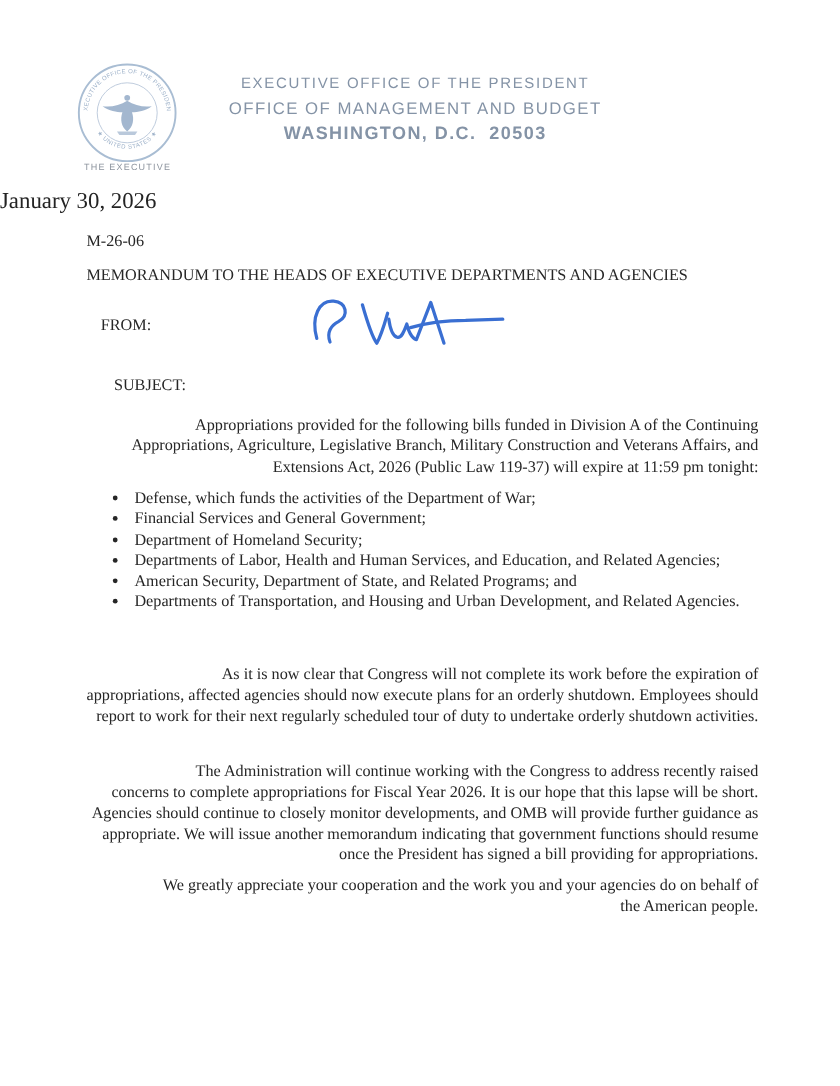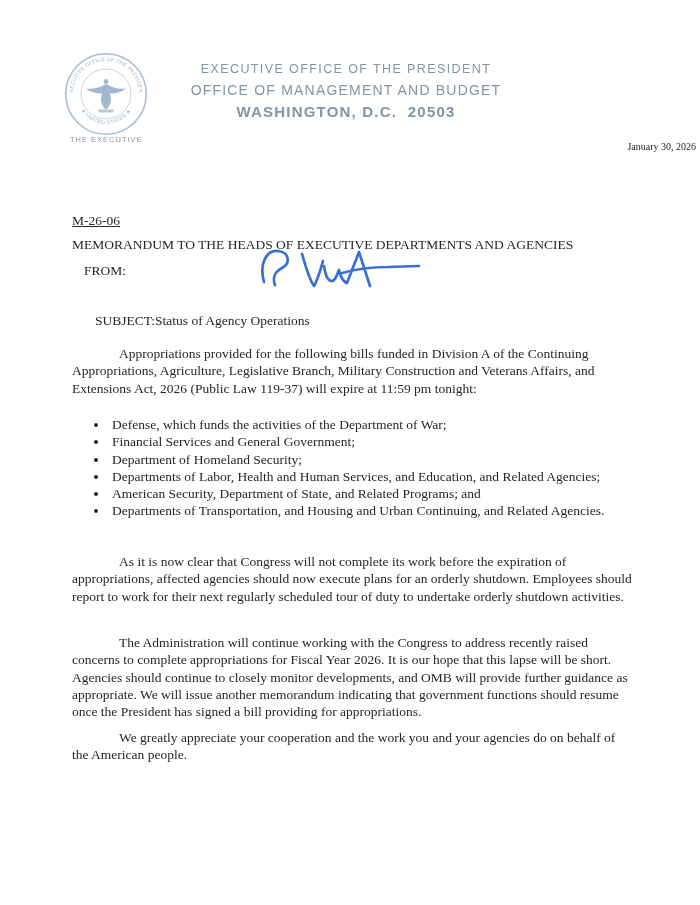--- a/index.html
+++ b/index.html
@@ -20,39 +20,39 @@
   }
   .lh-center{
     position:absolute;left:0;top:62px;width:692px;text-align:center;
     font-family:"Liberation Sans", sans-serif;color:#8493a6;
   }
   .lh-line1{font-size:12.5px;letter-spacing:1.4px;margin-bottom:6px;}
   .lh-line2{font-size:14px;letter-spacing:1.2px;margin-bottom:5px;}
   .lh-line3{font-size:15px;letter-spacing:1.2px;font-weight:bold;}
   
   .date{
-    position:absolute;left:0;top:141px;width:696px;text-align:right;
-    font-size:10px;color:#232323;
+    position:absolute;left:0;top:157px;width:696px;text-align:left;
+    font-size:19px;color:#232323;
   }
   .abs{position:absolute;left:72px;width:560px;font-size:13.5px;line-height:17.3px;}
-  .memo-number{top:212px;text-decoration:underline;}
-  .memo-heading{top:236px;}
+  .memo-number{top:192px;}
+  .memo-heading{top:220px;}
   .from-block{top:262px;display:flex;margin-left:12px;}
   .fld-label{width:83px;flex:0 0 83px;}
   .from-vals div{margin:0;}
   .subject-block{top:312px;display:flex;text-align:right;}
   .signature{position:absolute;left:256px;top:244px;width:170px;height:52px;}
   
-  .para{text-indent:47px;text-align:left;}
+  .para{text-indent:47px;text-align:right;}
   .p1{top:345px;}
   .p2{top:553px;}
   .p3{top:634px;}
   .p4{top:729px;}
   ul.bullets{
-    top:416px;margin:0;padding:0 0 0 37px;list-style:disc;
+    top:406px;margin:0;padding:0 0 0 37px;list-style:disc;
   }
   ul.bullets li{margin:0;padding:0 0 0 3px;width:510px;}
 </style>
 </head>
 <body>
 
 <div class="page">
 
   <svg class="seal" viewBox="0 0 84 84" aria-hidden="true">
     <circle cx="42" cy="42" r="40.3" fill="none" stroke="#a9bdd3" stroke-width="1.6"></circle>
@@ -96,32 +96,31 @@
     <g fill="none" stroke="#3a6fd2" stroke-width="2.7" stroke-linecap="round" stroke-linejoin="round">
       <path d="M8,38 C3,20 10,6 22,7 C33,8 35,19 26,24 C20,27 16,33 19,41"></path>
       <path d="M46,10 C50,24 54,37 58,42 C62,35 65,24 67,17"></path>
       <path d="M68,22 C69,29 71,36 75,37 C79,38 81,31 83,26 C84,31 87,38 91,39 L103,8 L114,42"></path>
       <path d="M86,29 C100,25 118,23 132,23 L163,22"></path>
     </g>
   </svg>
 
   <div class="abs subject-block">
     <div class="fld-label">SUBJECT:</div>
-    <div>Status of Agency Operations</div>
   </div>
 
   <div class="abs para p1">Appropriations provided for the following bills funded in Division A of the Continuing Appropriations, Agriculture, Legislative Branch, Military Construction and Veterans Affairs, and Extensions Act, 2026 (Public Law 119-37) will expire at 11:59 pm tonight:</div>
 
   <ul class="abs bullets">
     <li>Defense, which funds the activities of the Department of War;</li>
     <li>Financial Services and General Government;</li>
     <li>Department of Homeland Security;</li>
     <li>Departments of Labor, Health and Human Services, and Education, and Related Agencies;</li>
     <li>American Security, Department of State, and Related Programs; and</li>
-    <li>Departments of Transportation, and Housing and Urban Continuing, and Related Agencies.</li>
+    <li>Departments of Transportation, and Housing and Urban Development, and Related Agencies.</li>
   </ul>
 
   <div class="abs para p2">As it is now clear that Congress will not complete its work before the expiration of appropriations, affected agencies should now execute plans for an orderly shutdown. Employees should report to work for their next regularly scheduled tour of duty to undertake orderly shutdown activities.</div>
 
   <div class="abs para p3">The Administration will continue working with the Congress to address recently raised concerns to complete appropriations for Fiscal Year 2026. It is our hope that this lapse will be short. Agencies should continue to closely monitor developments, and OMB will provide further guidance as appropriate. We will issue another memorandum indicating that government functions should resume once the President has signed a bill providing for appropriations.</div>
 
   <div class="abs para p4">We greatly appreciate your cooperation and the work you and your agencies do on behalf of the American people.</div>
 
 </div>
 

